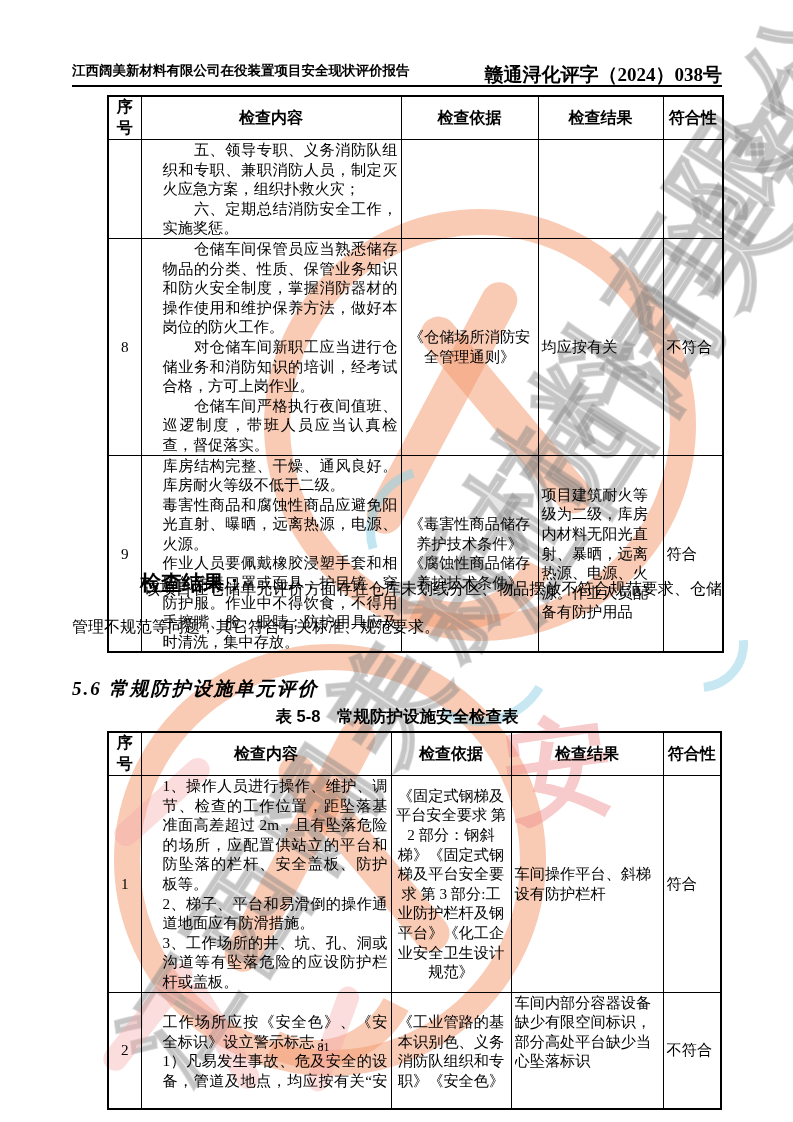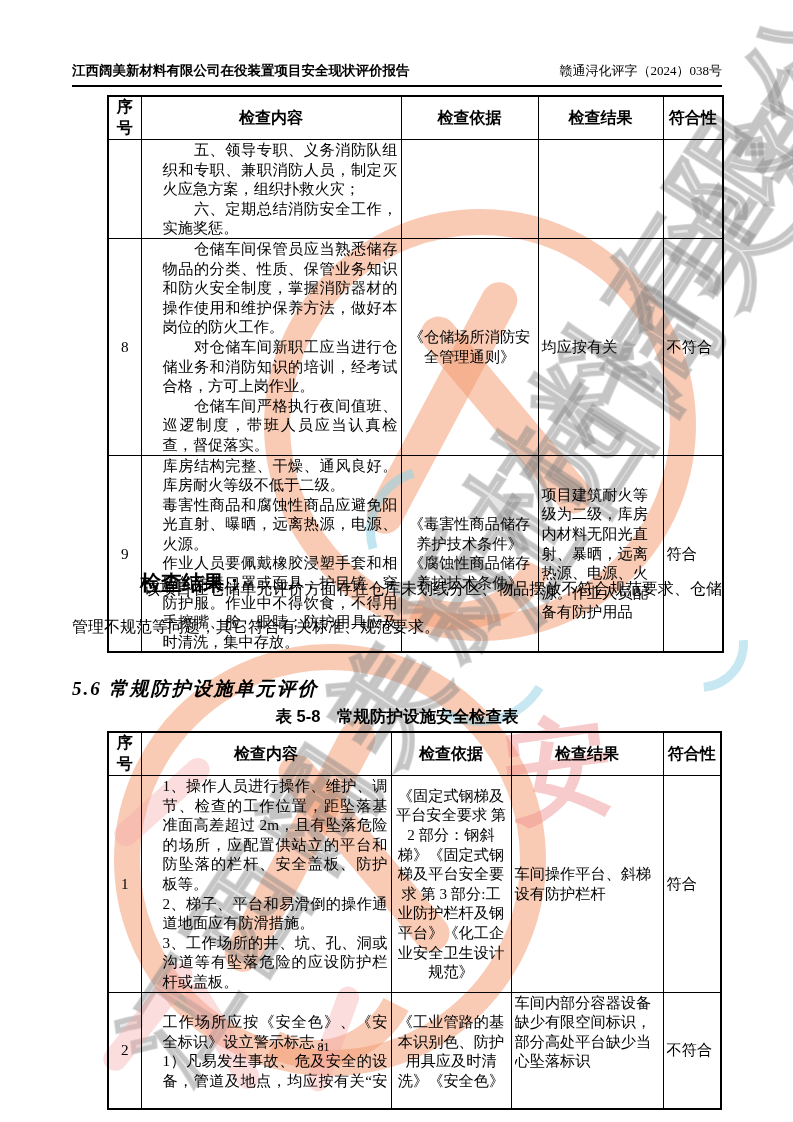--- a/index.html
+++ b/index.html
@@ -4,21 +4,21 @@
 <style>
   html,body{margin:0;padding:0;background:#e8e8e8;}
   .page{
     position:relative; width:793px; height:1122px; margin:0 auto;
     background:#ffffff; overflow:hidden;
     font-family:"Liberation Serif","DejaVu Serif",serif;
     color:#000;
   }
   
   .hdr-left{position:absolute; left:72px; top:62px; font-size:13.5px; font-weight:bold;}
-  .hdr-right{position:absolute; right:71px; top:62px; font-size:13px; font-weight:normal;}
+  .hdr-right{position:absolute; right:71px; top:62px; font-size:19px; font-weight:bold;}
   .hdr-rule{position:absolute; left:72px; top:85px; width:650px; height:0; border-top:2px solid #000;}
   
   table.tbl{border-collapse:collapse; table-layout:fixed; position:absolute; border:2px solid #000;}
   .tbl th,.tbl td{border:1px solid #000; padding:0 3px; overflow:hidden;}
   .tbl th{
     font-family:"Liberation Sans","DejaVu Sans",sans-serif;
     font-weight:bold; font-size:16px; text-align:center; vertical-align:middle;
   }
   .tbl td{font-size:15.2px; line-height:19.6px; vertical-align:middle;}
   td.c-no{text-align:center;}
@@ -148,21 +148,21 @@
       <td class="c-result">车间操作平台、斜梯设有防护栏杆</td>
       <td class="c-conf">符合</td>
     </tr>
     <tr style="height:82px">
       <td class="c-no">2</td>
       <td class="c-content" style="vertical-align:top">
         <div class="clipbox" style="white-space:pre-line">工作场所应按《安全色》、《安全标识》设立警示标志：
 1）凡易发生事故、危及安全的设备，管道及地点，均应按有关“安全色”和</div>
       </td>
       <td class="c-basis" style="vertical-align:top">
-        <div class="clipbox" style="white-space:pre-line">《工业管路的基本识别色、防护用具应及时清洗》《安全色》</div>
+        <div class="clipbox" style="white-space:pre-line">《工业管路的基本识别色、义务消防队组织和专职》《安全色》</div>
       </td>
       <td class="c-result" style="vertical-align:top">
         <div class="clipbox">车间内部分容器设备缺少有限空间标识，部分高处平台缺少当心坠落标识</div>
       </td>
       <td class="c-conf">不符合</td>
     </tr>
   </tbody>
     </table>
 
   <div class="page-num">81</div>

